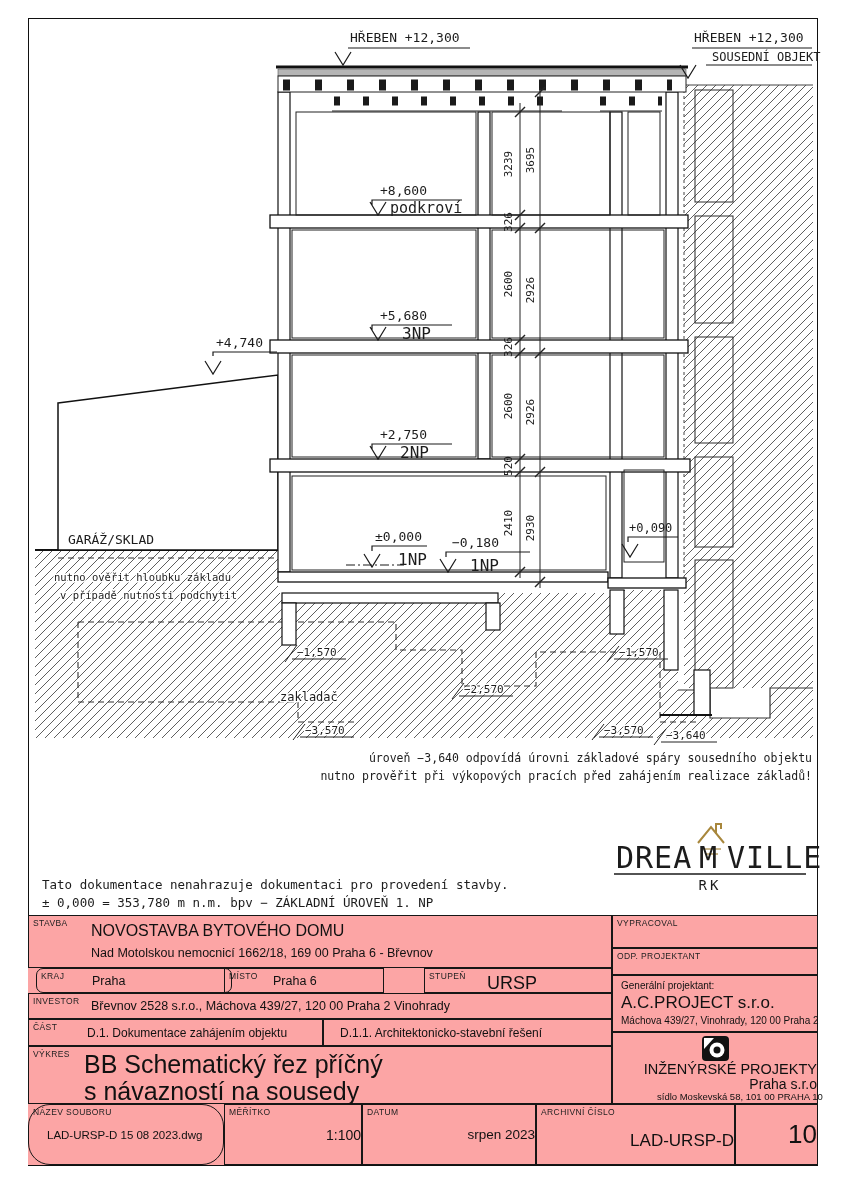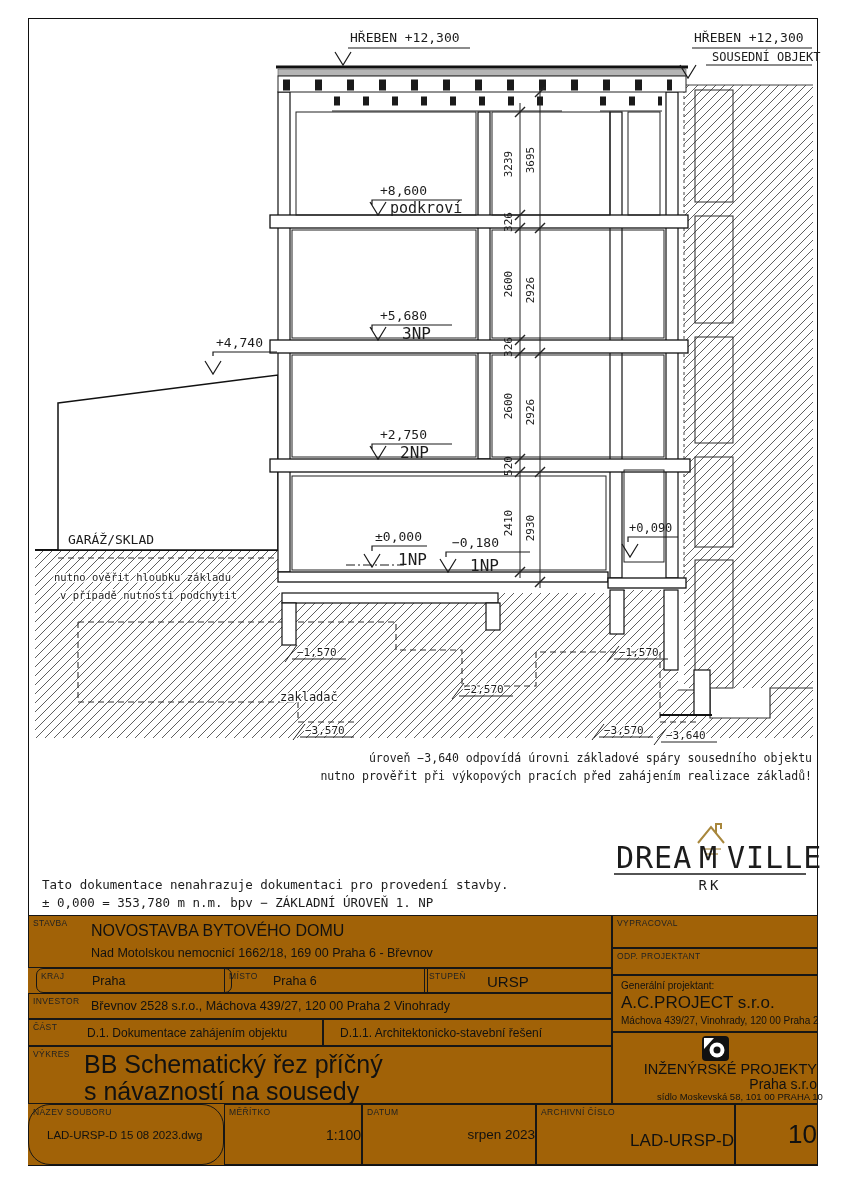--- a/index.html
+++ b/index.html
@@ -3,21 +3,21 @@
 <meta charset="utf-8">
 <style>
   html,body{margin:0;padding:0;background:#e8e8e8;}
   .page{position:relative;width:847px;height:1200px;background:#ffffff;overflow:hidden;
         font-family:"Liberation Sans",sans-serif;color:#161616;}
   .frame{position:absolute;left:28px;top:18px;width:788px;height:1146px;border:1.5px solid #111;}
   svg{position:absolute;left:0;top:0;}
   svg text{font-family:"DejaVu Sans Mono",monospace;fill:#1c1c1c;}
   text.halo{paint-order:stroke;stroke:#fff;stroke-width:3px;stroke-linejoin:round;}
   
-  .tblock{position:absolute;left:28px;top:915px;width:790px;height:250px;background:#a16207;}
+  .tblock{position:absolute;left:28px;top:915px;width:790px;height:250px;background:#fca5a5;}
   .cell{position:absolute;border:1px solid #161616;box-sizing:border-box;}
   .lbl{position:absolute;top:2px;left:4px;font-size:8.5px;letter-spacing:.4px;color:#222;}
   .val{position:absolute;font-size:12.5px;color:#111;white-space:nowrap;}
   .big-title{font-size:16px;}
   .vykres-val{font-size:25px;line-height:1.12;}
   .archnum{font-size:17px;}
   .listnum{font-size:26px;}
   .gen-name{font-size:17px;}
   .eng-name{font-size:14.5px;text-align:center;}
   .small{font-size:10px;}
@@ -232,27 +232,27 @@
     <div class="cell" style="left:0;top:0;width:584px;height:53px;">
       <span class="lbl">STAVBA</span>
       <div class="val big-title" style="left:62px;top:6px;">NOVOSTAVBA BYTOVÉHO DOMU</div>
       <div class="val" style="left:62px;top:30px;">Nad Motolskou nemocnicí 1662/18, 169 00 Praha 6 - Břevnov</div>
     </div>
 
     <div class="cell" style="left:8px;top:53px;width:196px;height:25px;border-radius:7px;">
       <span class="lbl">KRAJ</span>
       <div class="val" style="left:55px;top:5px;">Praha</div>
     </div>
-    <div class="cell" style="left:196px;top:53px;width:204px;height:25px;">
+    <div class="cell" style="left:196px;top:53px;width:160px;height:25px;">
       <span class="lbl">MÍSTO</span>
       <div class="val" style="left:48px;top:5px;">Praha 6</div>
     </div>
     <div class="cell" style="left:396px;top:53px;width:188px;height:25px;">
       <span class="lbl">STUPEŇ</span>
-      <div class="val" style="left:62px;top:4px;font-size:15px;">URSP</div>
+      <div class="val" style="left:62px;top:4px;font-size:18px;">URSP</div>
     </div>
 
     <div class="cell" style="left:0;top:78px;width:584px;height:26px;">
       <span class="lbl">INVESTOR</span>
       <div class="val" style="left:62px;top:5px;">Břevnov 2528 s.r.o., Máchova 439/27, 120 00 Praha 2 Vinohrady</div>
     </div>
 
     <div class="cell" style="left:0;top:104px;width:295px;height:27px;">
       <span class="lbl">ČÁST</span>
       <div class="val" style="left:58px;top:6px;font-size:12px;">D.1. Dokumentace zahájením objektu</div>

